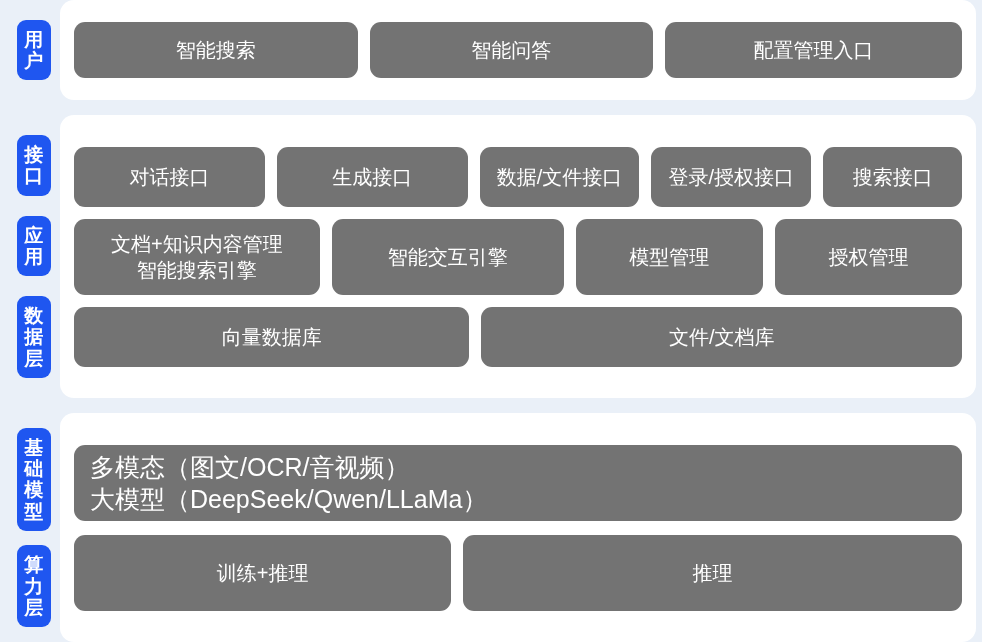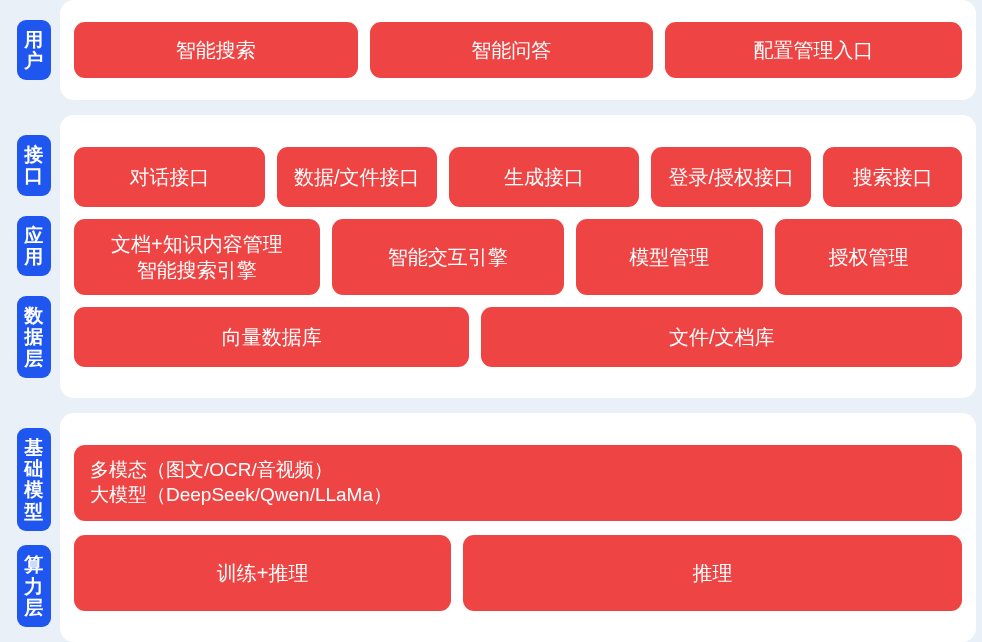--- a/index.html
+++ b/index.html
@@ -75,39 +75,39 @@
     margin-right: 6px;
   }
 
   .row {
     display: flex;
     gap: 12px;
     align-items: stretch;
   }
 
   .box {
-    background: #ef4444;
+    background: #737373;
     color: #ffffff;
     border-radius: 11px;
     display: flex;
     align-items: center;
     justify-content: center;
     text-align: center;
     font-size: 20px;
     line-height: 1.3;
     padding: 6px 4px;
     box-sizing: border-box;
     white-space: pre-line;
   }
 
   .box.multiline-left {
     justify-content: flex-start;
     text-align: left;
     padding-left: 16px;
-    font-size: 19px;
+    font-size: 25px;
     line-height: 1.28;
   }
 
   
   .sec-user { height: 100px; }
   .sec-user .panel { padding: 11px 14px; }
   .sec-user .box { height: 56px; }
 
   
   .sec-mid { height: 283px; }
@@ -156,22 +156,22 @@
       <div class="rail-tab">
         <span class="ch">数</span>
         <span class="ch">据</span>
         <span class="ch">层</span>
       </div>
     </div>
     <div class="panel">
 
       <div class="row">
         <div class="box" style="flex:1.30">对话接口</div>
+        <div class="box" style="flex:1.30">生成接口</div>
         <div class="box" style="flex:1.08">数据/文件接口</div>
-        <div class="box" style="flex:1.30">生成接口</div>
         <div class="box" style="flex:1.08">登录/授权接口</div>
         <div class="box" style="flex:0.93">搜索接口</div>
       </div>
 
       <div class="row row-app">
         <div class="box" style="flex:1.38">文档+知识内容管理
 智能搜索引擎</div>
         <div class="box" style="flex:1.30">智能交互引擎</div>
         <div class="box" style="flex:1.04">模型管理</div>
         <div class="box" style="flex:1.04">授权管理</div>

